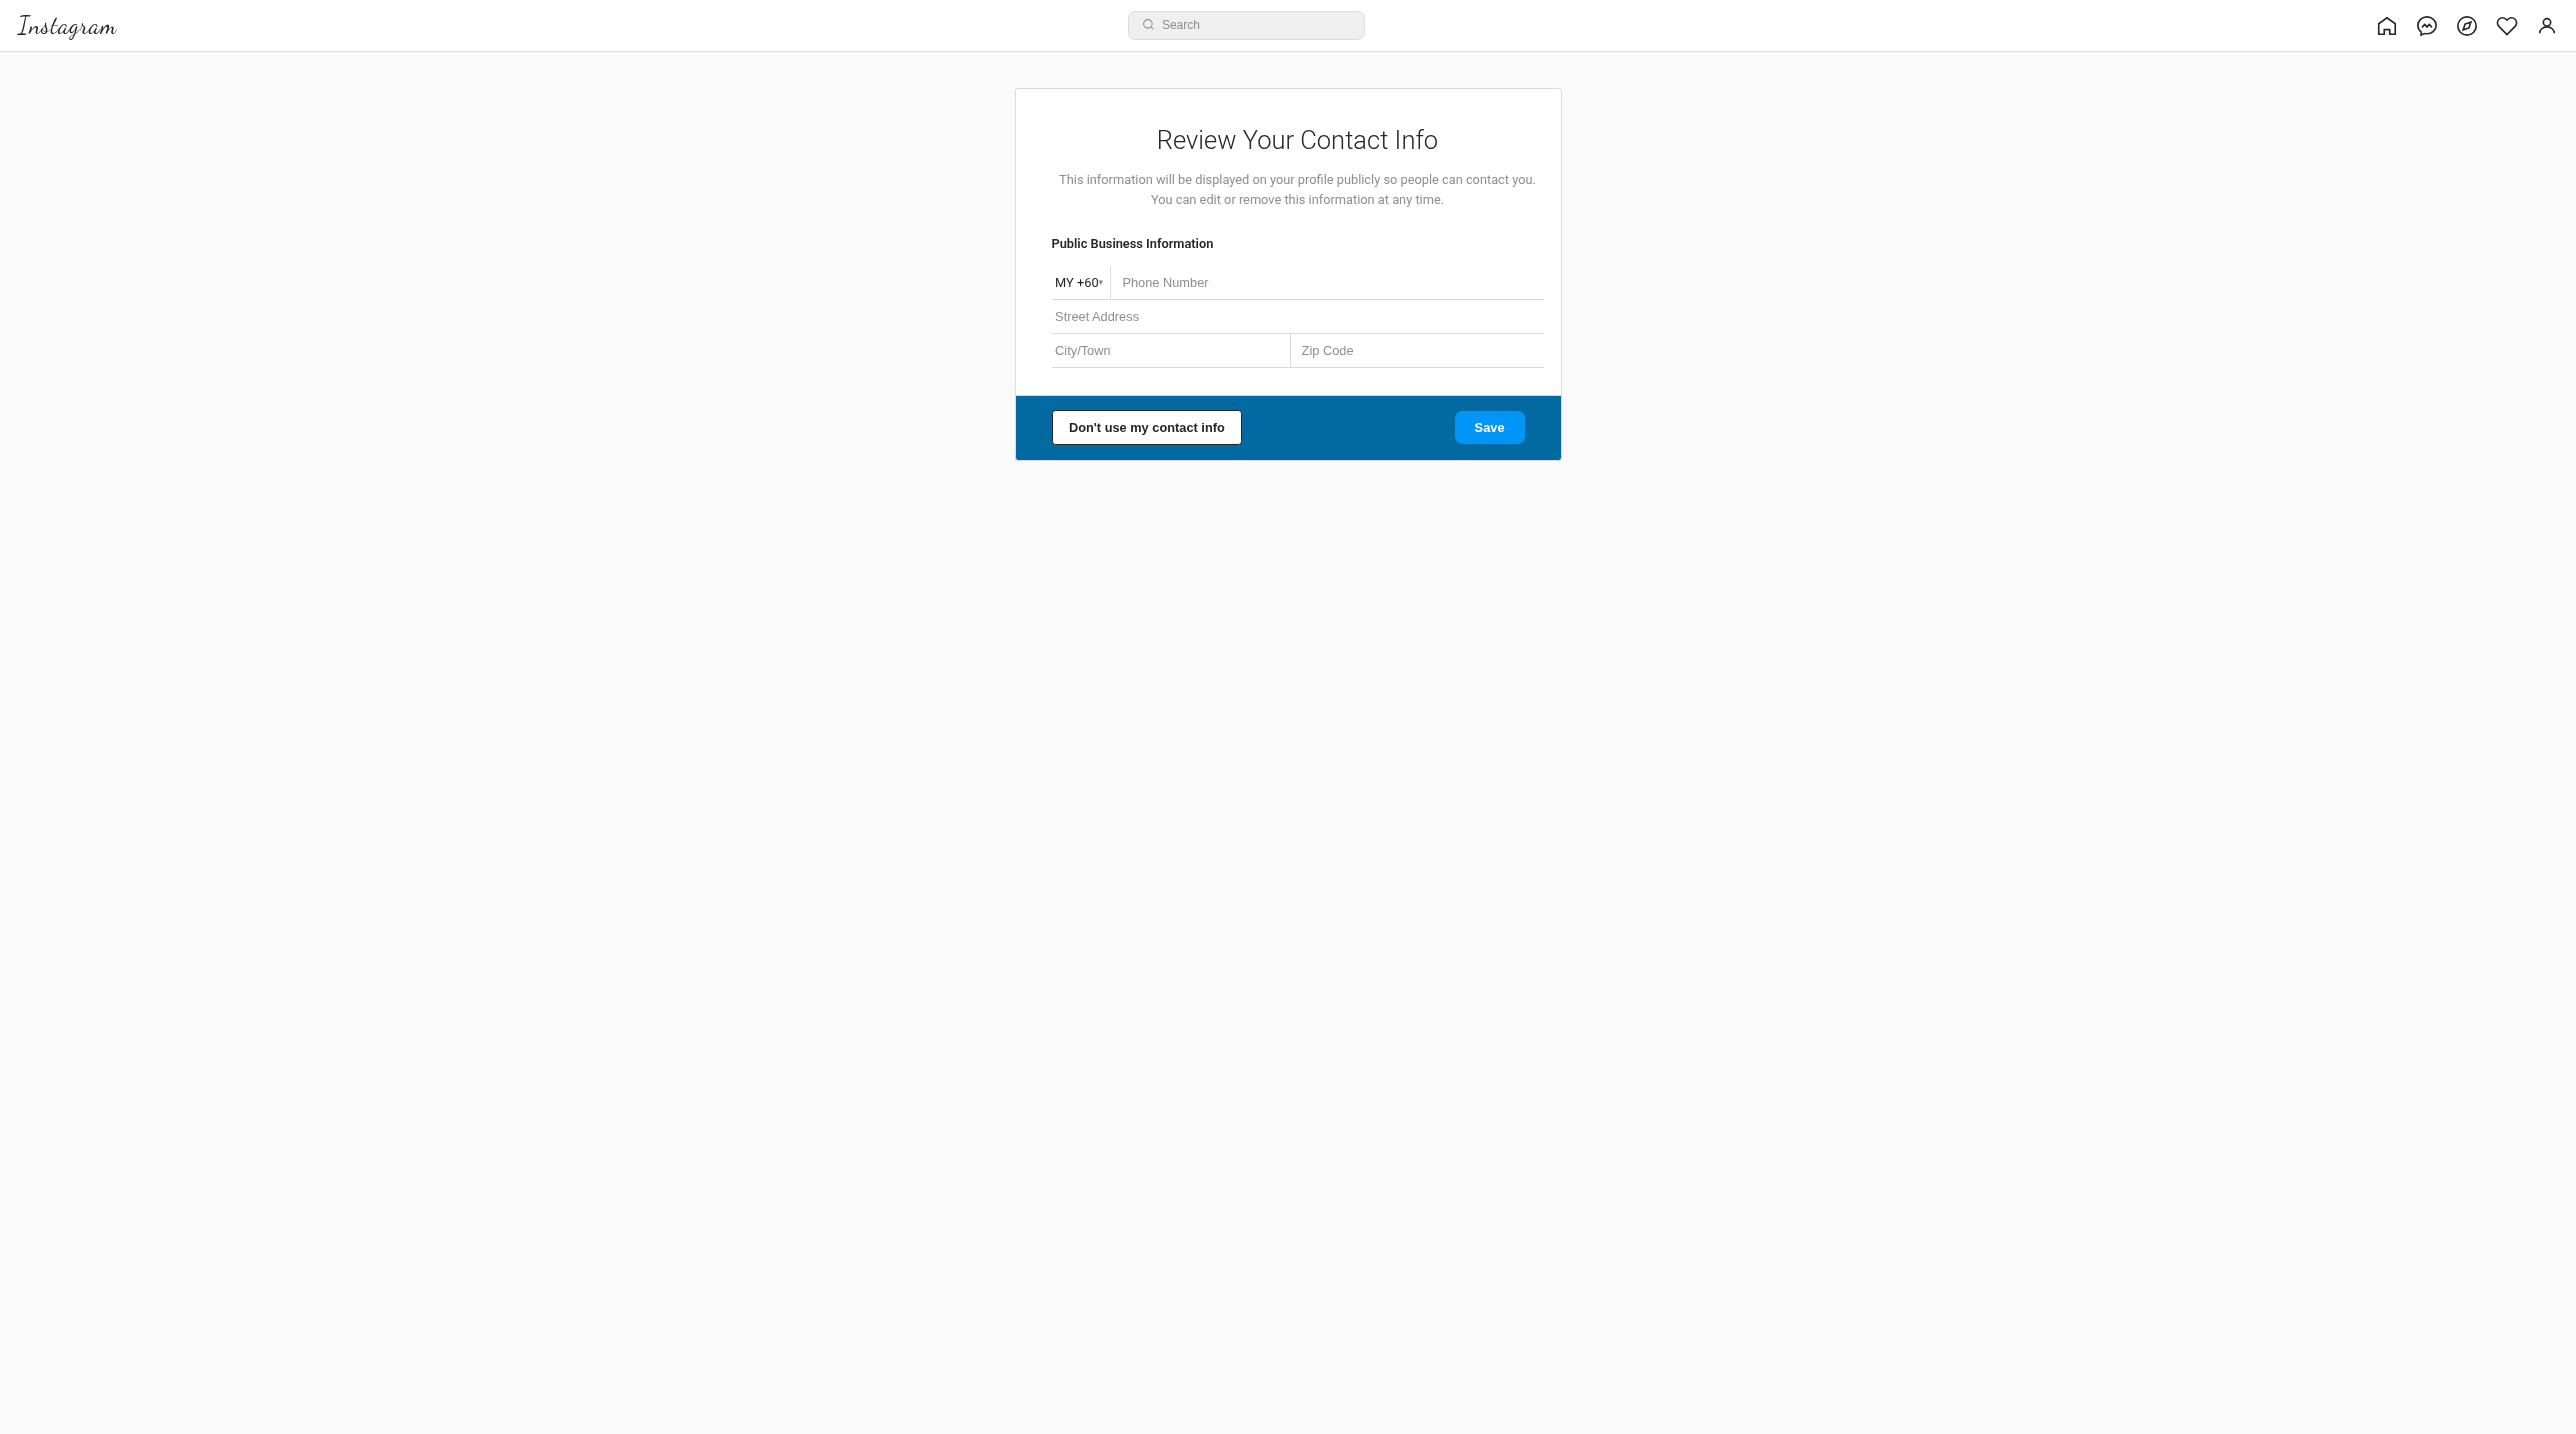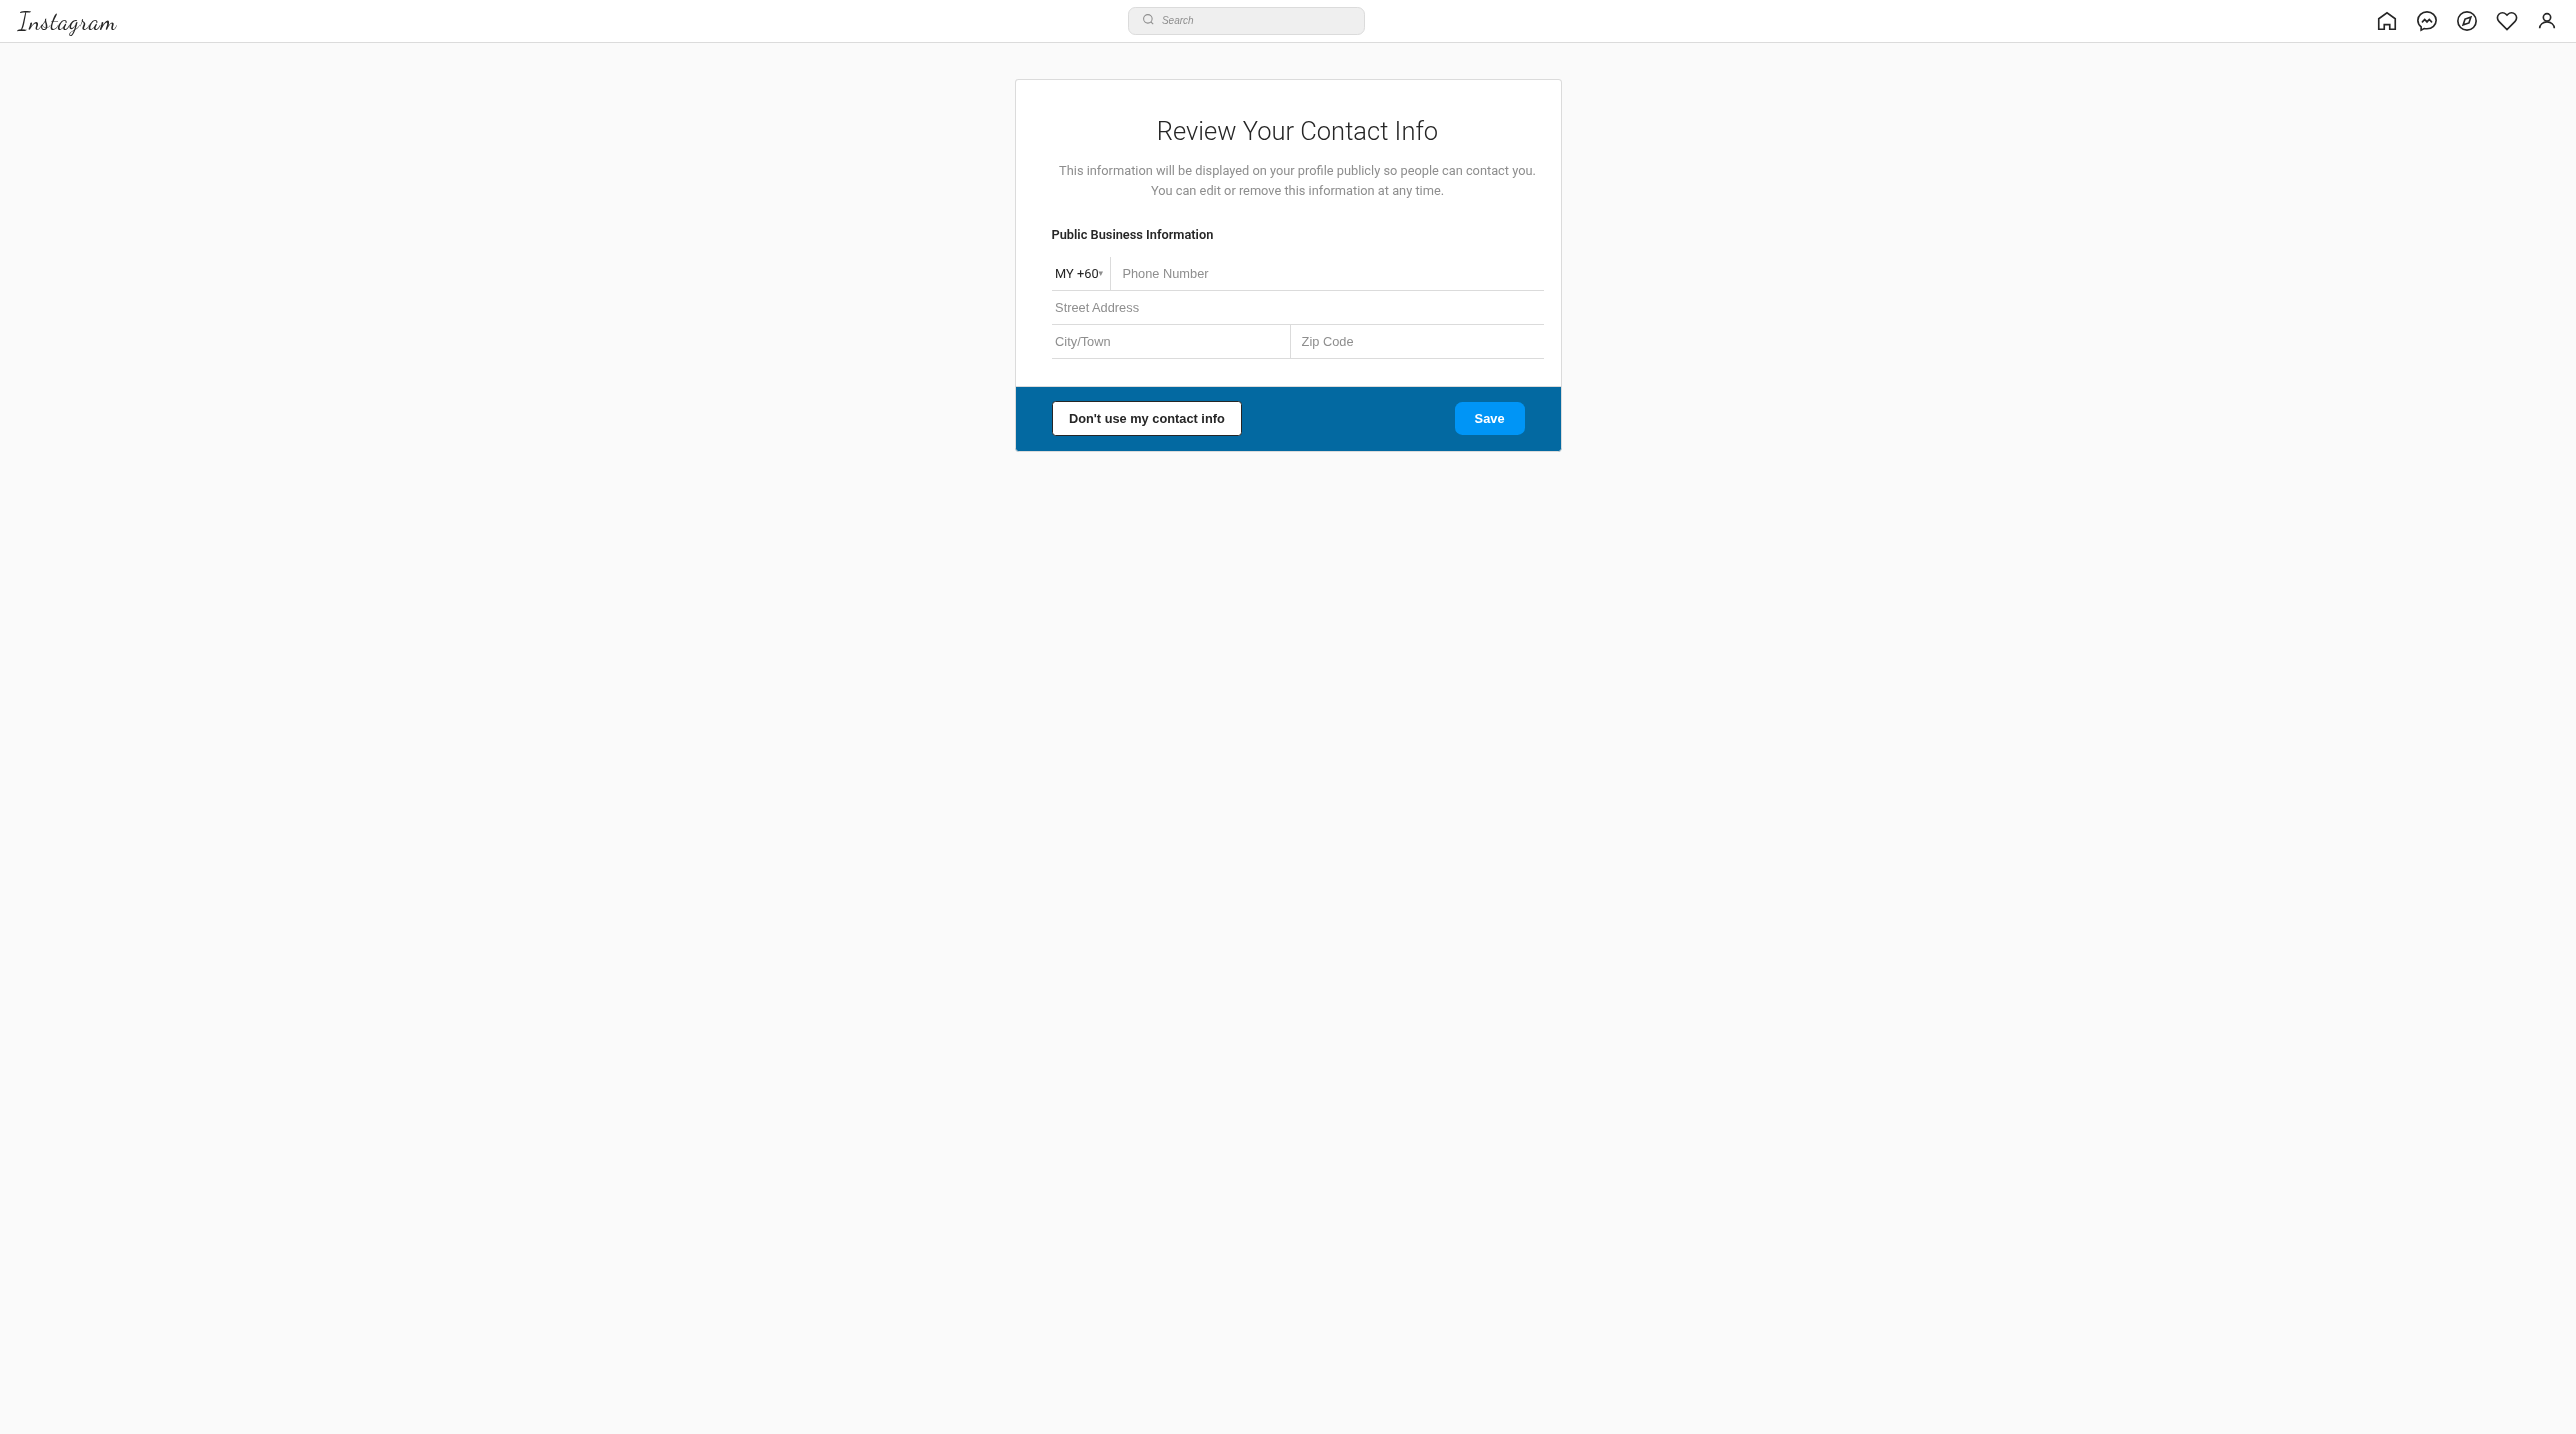--- a/index.html
+++ b/index.html
@@ -11,21 +11,21 @@
     body {
       font-family: -apple-system, BlinkMacSystemFont, 'Segoe UI', Roboto, Helvetica, Arial, sans-serif;
       background-color: #fafafa;
       min-height: 100vh;
     }
 
     
     .header {
       background: #fff;
       border-bottom: 0.9px solid #dbdbdb;
-      height: 43px;
+      height: 52px;
       display: flex;
       align-items: center;
       justify-content: space-between;
       padding: 0 18px;
       position: sticky;
       top: 0;
       z-index: 100;
     }
 
     .header-logo {
@@ -55,24 +55,23 @@
 
     .search-icon-svg {
       color: #8e8e8e;
       font-size: 12px;
     }
 
     .search-input {
       background: transparent;
       border: none;
       outline: none;
-      font-size: 10px;
+      font-size: 12px;
       color: #262626;
       width: 100%;
-      font-style: italic;
     }
 
     .search-input::placeholder {
       color: #8e8e8e;
     }
 
     .header-nav {
       display: flex;
       align-items: center;
       gap: 18px;

